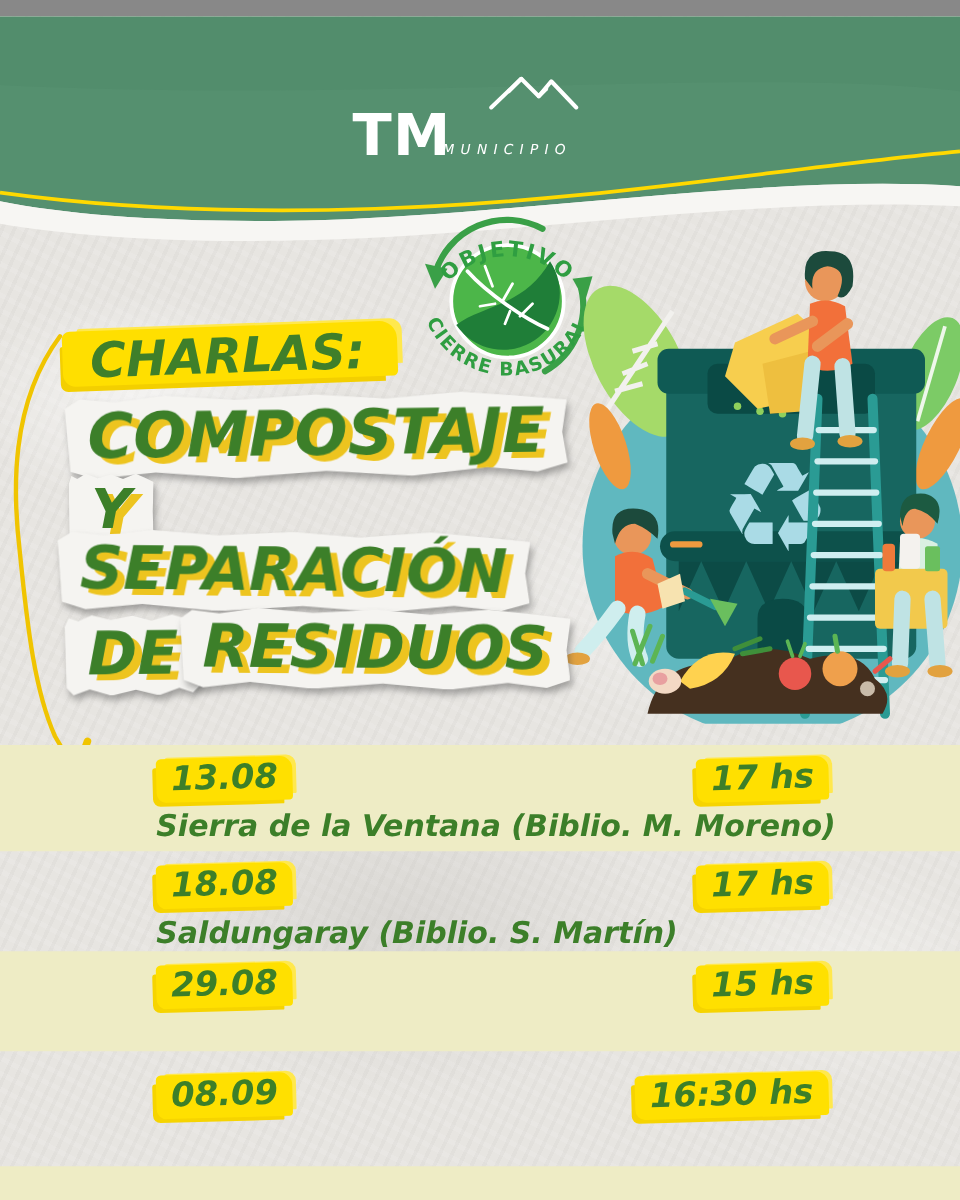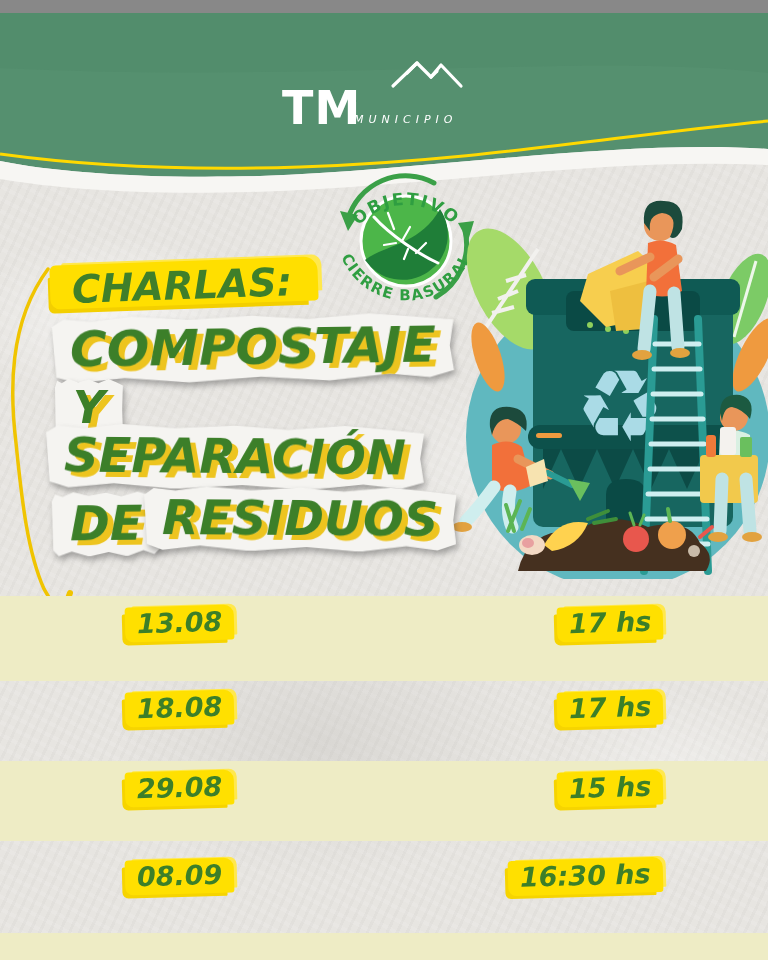--- a/index.html
+++ b/index.html
@@ -250,27 +250,29 @@
     <div class="strip-inner">
         <div class="big-title" style="font-size:48px;">RESIDUOS</div>
       </div>
   </div>
 
   <div class="sched-row band" style="top:583px; height:85px;">
     <div class="row-top">
       <span class="mark">13.08</span>
       <span class="mark">17 hs</span>
     </div>
+    <div class="loc">Sierra de la Ventana (Biblio. M. Moreno)</div>
   </div>
 
   <div class="sched-row" style="top:668px; height:80px;">
     <div class="row-top">
       <span class="mark">18.08</span>
       <span class="mark">17 hs</span>
     </div>
+    <div class="loc">Saldungaray (Biblio. S. Martín)</div>
   </div>
 
   <div class="sched-row band" style="top:748px; height:80px;">
     <div class="row-top">
       <span class="mark">29.08</span>
       <span class="mark">15 hs</span>
     </div>
   </div>
 
   <div class="sched-row" style="top:828px; height:92px; padding-top:18px;">

